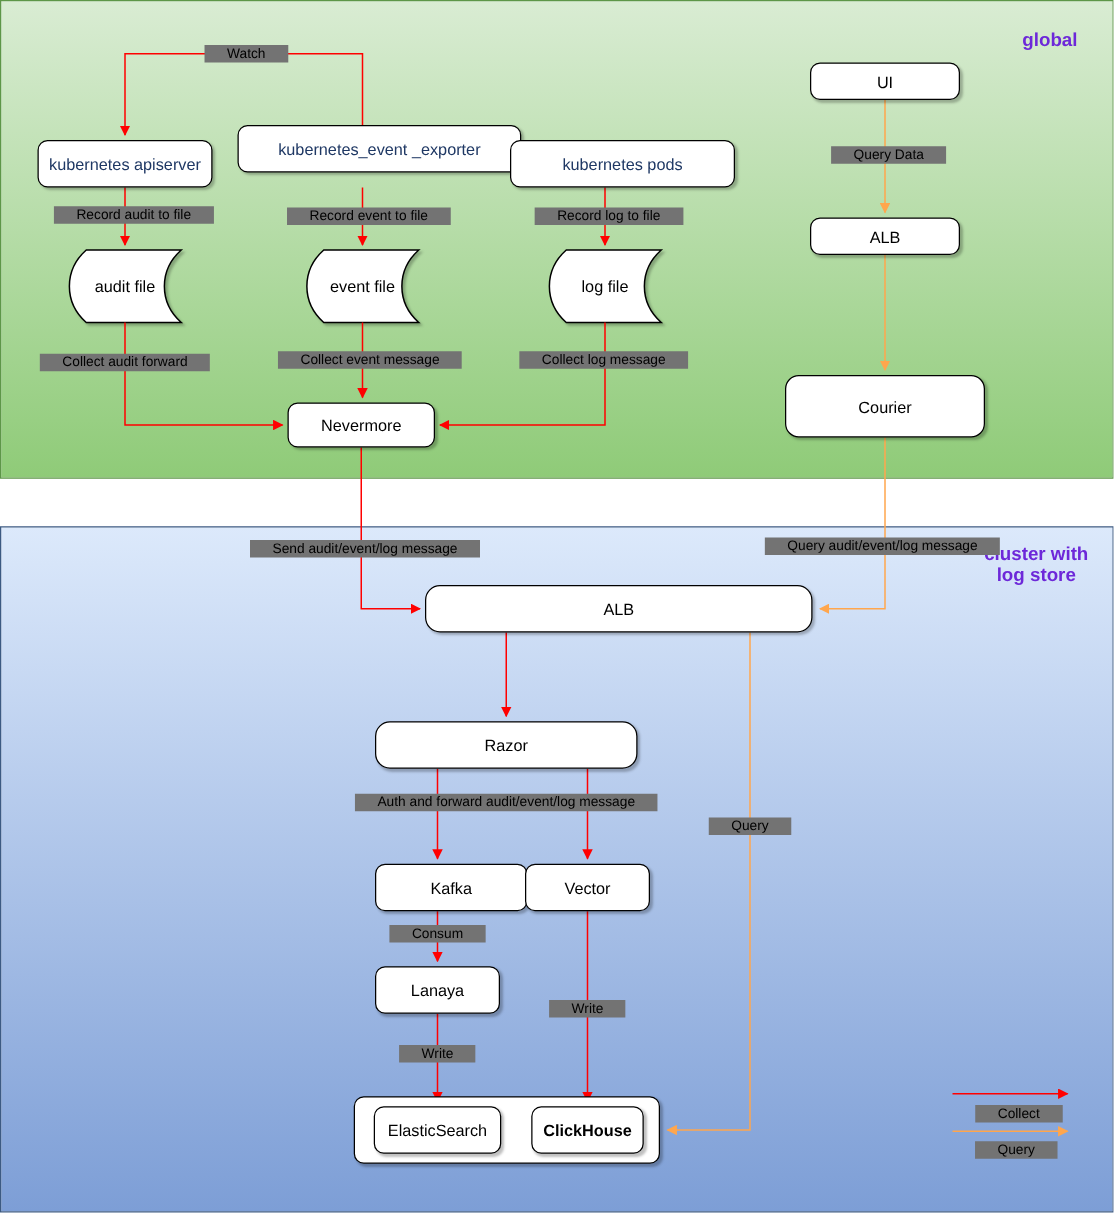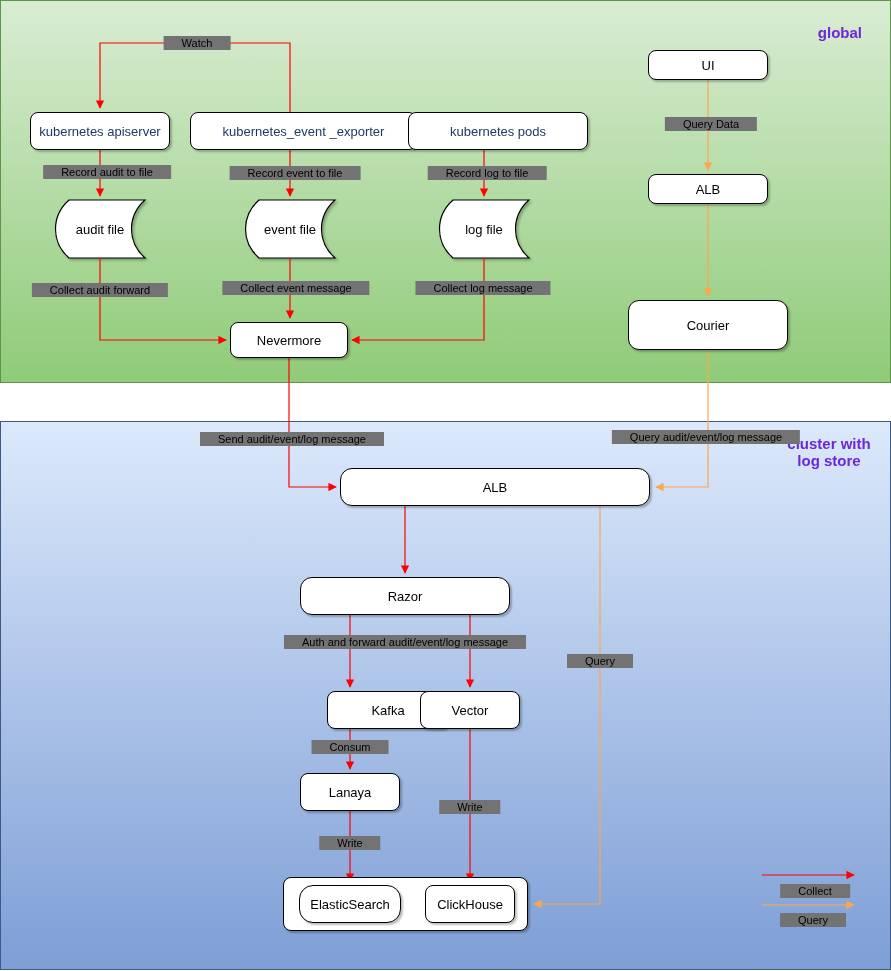--- a/index.html
+++ b/index.html
@@ -93,41 +93,41 @@
     <g fill="none" stroke="#ffa64d" stroke-width="1.2">
       <path d="M708,80 V170" marker-end="url(#mo)"></path>
       <path d="M708,204 V296" marker-end="url(#mo)"></path>
       <path d="M708,350 V487 H656" marker-end="url(#mo)"></path>
       <path d="M600,506 V904 H534" marker-end="url(#mo)"></path>
       <path d="M762,905 H854" marker-end="url(#mo)"></path>
     </g>
   </svg>
 
   <div class="node k8s" style="left:30px; top:112px; width:140px; height:38px;">kubernetes apiserver</div>
-  <div class="node k8s" style="left:190px; top:112px; width:227px; height:38px;">kubernetes_event _exporter</div>
+  <div class="node k8s" style="left:190px; top:100px; width:227px; height:38px;">kubernetes_event _exporter</div>
   <div class="node k8s" style="left:408px; top:112px; width:180px; height:38px;">kubernetes pods</div>
 
   <div class="file-label" style="left:100px; top:229px;">audit file</div>
   <div class="file-label" style="left:290px; top:229px;">event file</div>
   <div class="file-label" style="left:484px; top:229px;">log file</div>
 
   <div class="node" style="left:648px; top:50px; width:120px; height:30px;">UI</div>
   <div class="node" style="left:230px; top:322px; width:118px; height:36px;">Nevermore</div>
   <div class="node" style="left:648px; top:174px; width:120px; height:30px;">ALB</div>
   <div class="node big-radius" style="left:628px; top:300px; width:160px; height:50px;border-radius:11px;">Courier</div>
 
   <div class="node big-radius" style="left:340px; top:468px; width:310px; height:38px;">ALB</div>
   <div class="node big-radius" style="left:300px; top:577px; width:210px; height:38px;">Razor</div>
-  <div class="node" style="left:300px; top:691px; width:122px; height:38px;margin-left:27px;">Kafka</div>
+  <div class="node" style="left:300px; top:691px; width:122px; height:38px;">Kafka</div>
   <div class="node" style="left:420px; top:691px; width:100px; height:38px;">Vector</div>
   <div class="node" style="left:300px; top:773px; width:100px; height:38px;">Lanaya</div>
 
   <div class="container-box" style="left:283px; top:877px; width:245px; height:54px;"></div>
-  <div class="node" style="left:299px; top:885px; width:102px; height:38px;border-radius:14px;">ElasticSearch</div>
-  <div class="node" style="left:425px; top:885px; width:90px; height:38px;">ClickHouse</div>
+  <div class="node" style="left:299px; top:885px; width:102px; height:38px;">ElasticSearch</div>
+  <div class="node" style="left:425px; top:885px; width:90px; height:38px;font-weight:bold;">ClickHouse</div>
 
   <div class="edge-label" style="left:197px; top:43px;">Watch</div>
   <div class="edge-label" style="left:107px; top:172px;">Record audit to file</div>
   <div class="edge-label" style="left:295px; top:173px;">Record event to file</div>
   <div class="edge-label" style="left:487px; top:173px;">Record log to file</div>
   <div class="edge-label" style="left:100px; top:290px;">Collect audit forward</div>
   <div class="edge-label" style="left:296px; top:288px;">Collect event message</div>
   <div class="edge-label" style="left:483px; top:288px;">Collect log message</div>
   <div class="edge-label" style="left:711px; top:124px;">Query Data</div>
   <div class="edge-label" style="left:292px; top:439px;">Send audit/event/log message</div>

